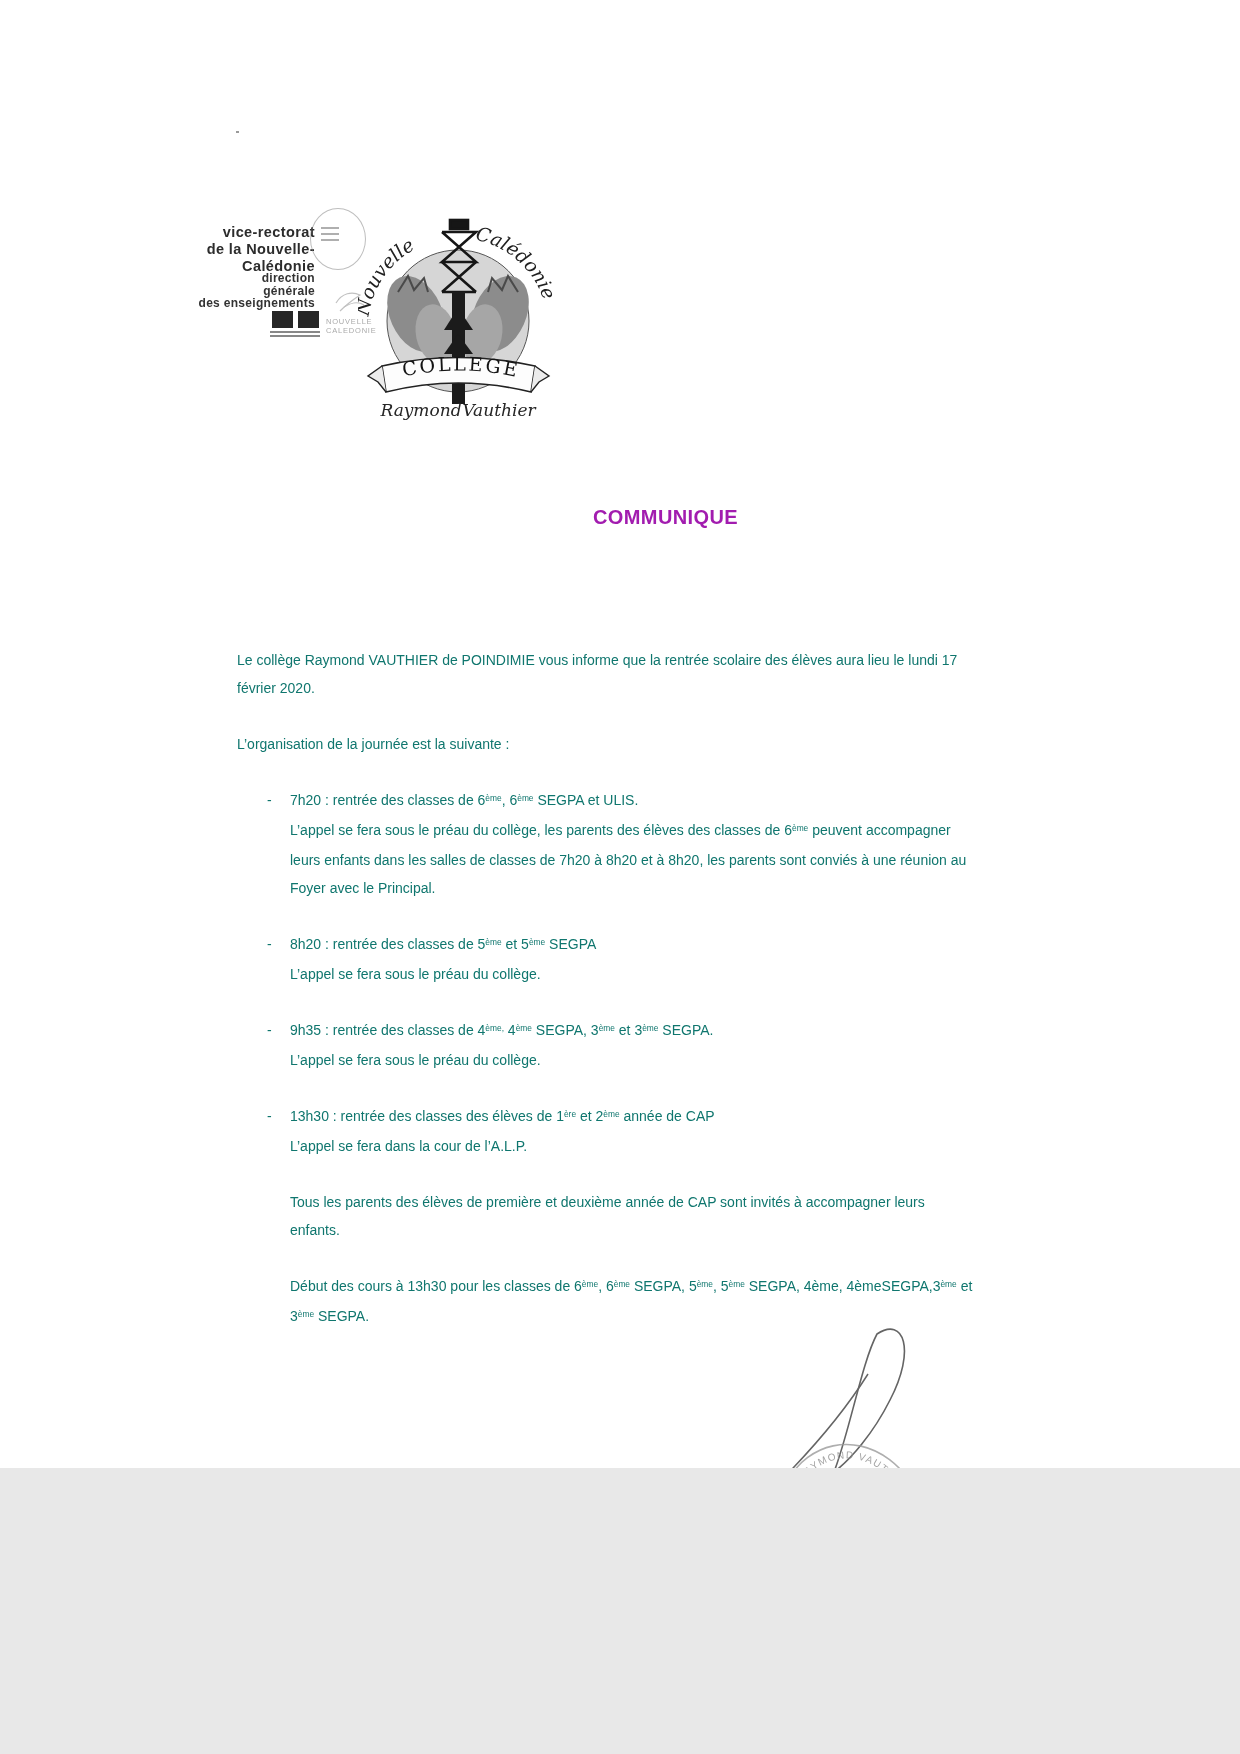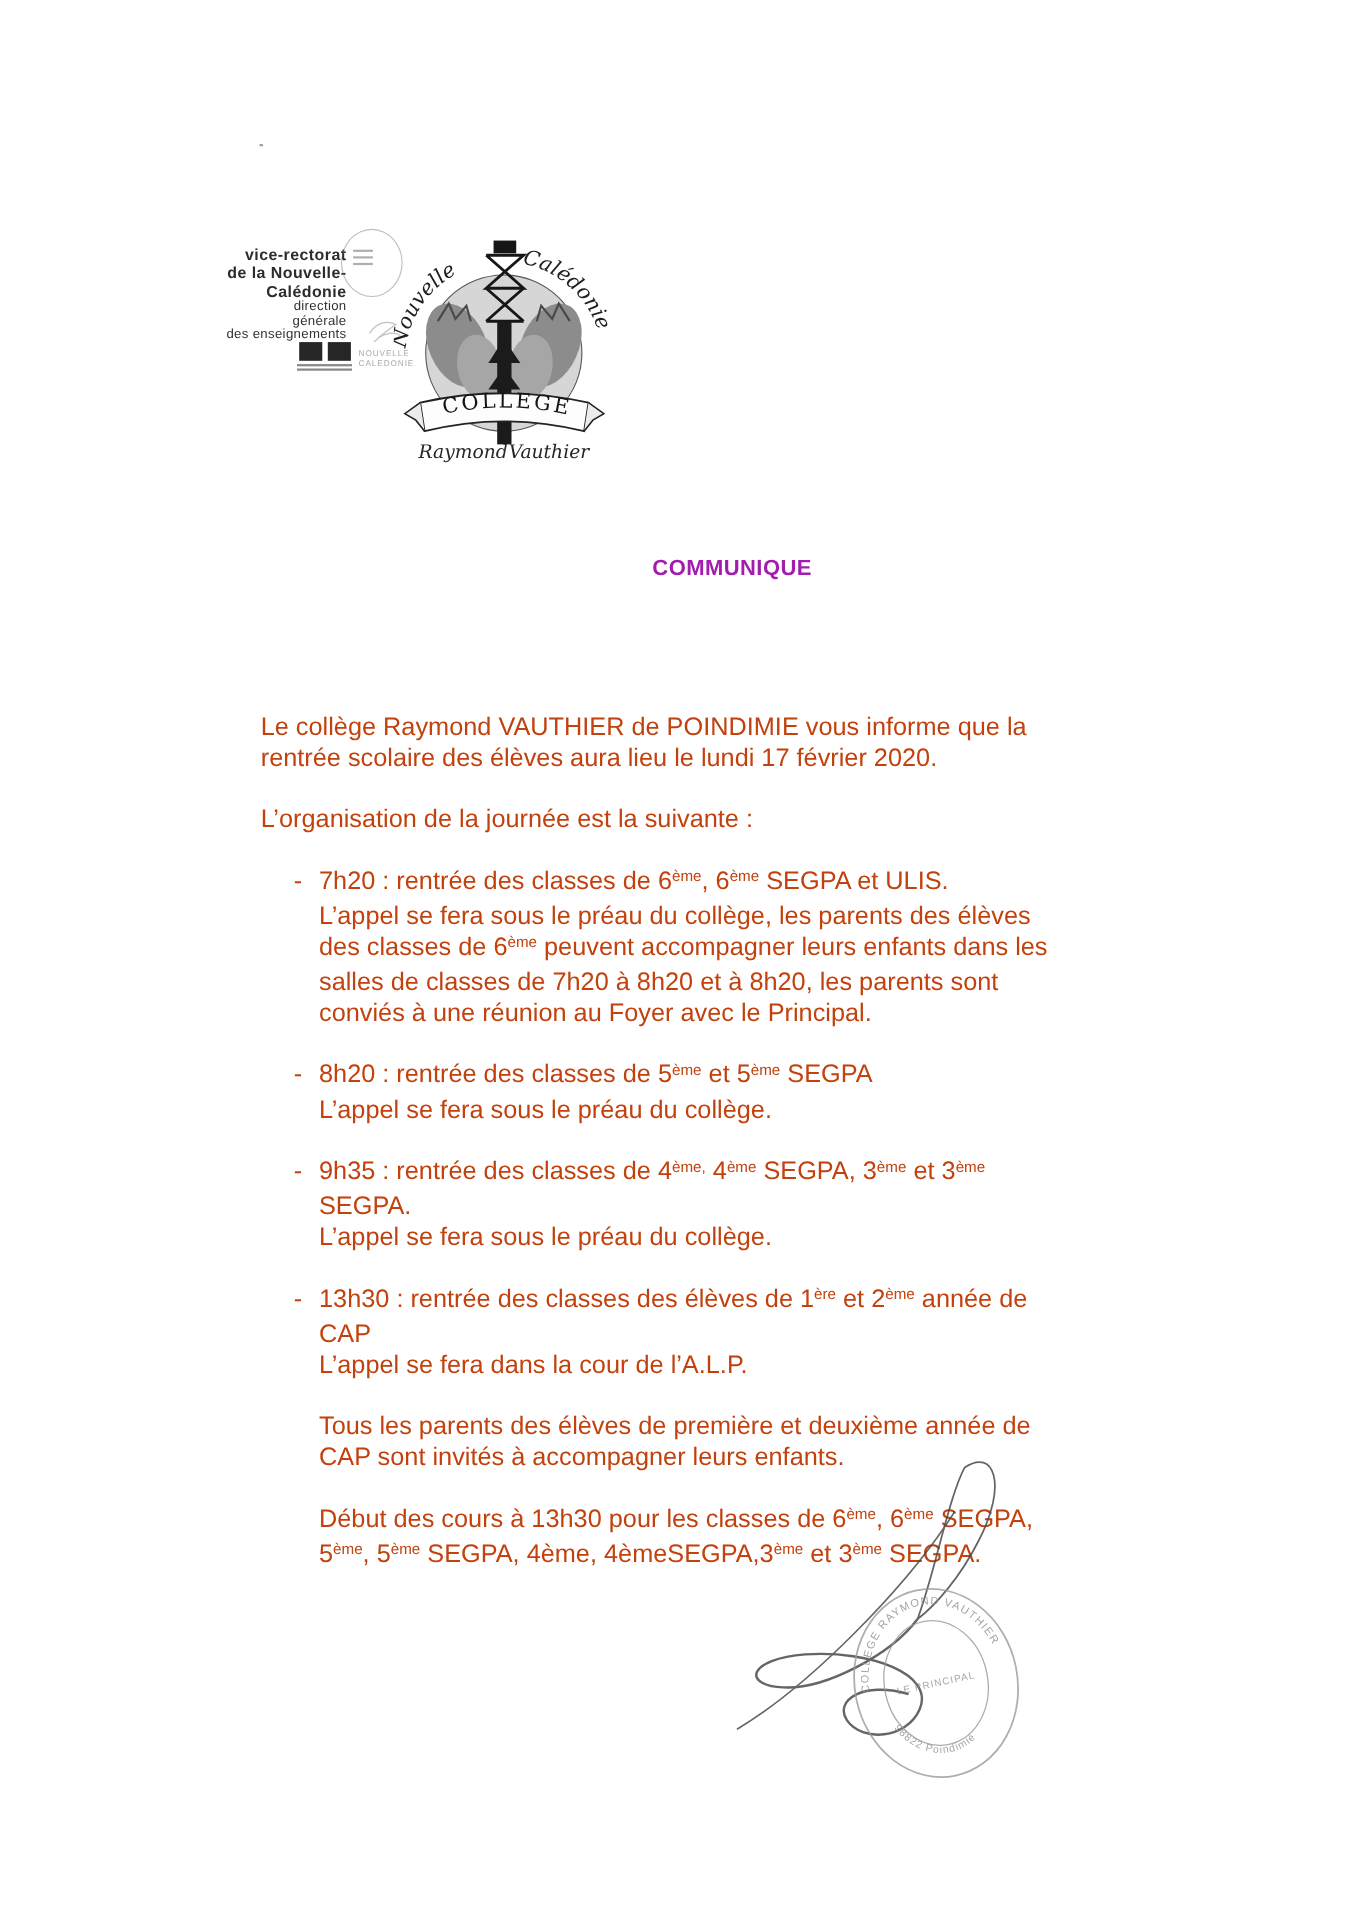--- a/index.html
+++ b/index.html
@@ -1,40 +1,40 @@
 <!DOCTYPE html>
 <html><head>
 <meta charset="utf-8">
 <style>
   html,body{margin:0;padding:0;background:#e8e8e8;}
   .page{
-    position:relative;width:1240px;height:1754px;margin:0 auto;
+    position:relative;width:1240px;height:1468px;margin:0 auto;
     background:#ffffff;overflow:hidden;
     font-family:"Liberation Sans",sans-serif;color:#1e1e1e;
   }
   
   .agency{position:absolute;top:224px;left:140px;width:175px;text-align:right;
     font-size:14.5px;font-weight:700;line-height:17px;color:#2c2c2c;letter-spacing:.4px;}
   .direction{position:absolute;top:272px;left:190px;width:125px;text-align:right;
-    font-size:12px;font-weight:400;line-height:12.5px;color:#333;letter-spacing:.3px;}
+    font-size:12px;font-weight:700;line-height:12.5px;color:#333;letter-spacing:.3px;}
   .logo-block{position:absolute;width:21px;height:17px;background:#262626;}
   .logo-caption{position:absolute;height:2px;background:#6a6a6a;opacity:.8;}
   .round-stamp{position:absolute;top:208px;left:310px;width:54px;height:60px;border:1.5px solid rgba(125,125,125,.5);
     border-radius:50%;}
   .round-stamp i{position:absolute;left:10px;width:18px;height:2px;background:rgba(110,110,110,.55);}
   .watermark{position:absolute;top:318px;left:326px;font-size:7.5px;line-height:8.5px;color:#9a9a9a;
     letter-spacing:.8px;opacity:.85;}
   .bird-mark{position:absolute;top:283px;left:330px;opacity:.55;}
   .speck{position:absolute;top:131px;left:236px;width:3px;height:2px;background:#9a9a9a;}
   
   .emblem{position:absolute;left:358px;top:206px;}
   
   .doc-title{position:absolute;left:593px;top:506px;font-size:20px;font-weight:700;letter-spacing:.4px;color:#a21caf;}
   
-  .doc-body{position:absolute;left:237px;top:646px;width:740px;font-size:23px;line-height:28px;color:#c2410c;}
+  .doc-body{position:absolute;left:237px;top:646px;width:740px;font-size:14px;line-height:28px;color:#0f766e;}
   .doc-body p{margin:0 0 28px 0;}
   .indent{padding-left:53px;}
   .bullet{position:relative;padding-left:53px;margin:0 0 28px 0;}
   .bullet .dash{position:absolute;left:30px;top:0;}
   .b{font-weight:400;}
   .sup{font-size:.6em;position:relative;top:-.48em;letter-spacing:0;}
   
   .sig-label{position:absolute;left:701px;top:1392px;font-size:19.5px;line-height:29px;color:#222;}
   .signature-svg{position:absolute;left:652px;top:1322px;}
   .stamp-svg{position:absolute;left:766px;top:1438px;}

